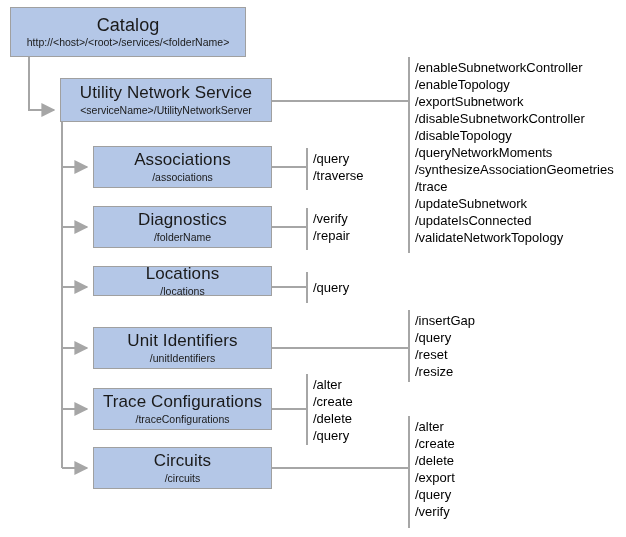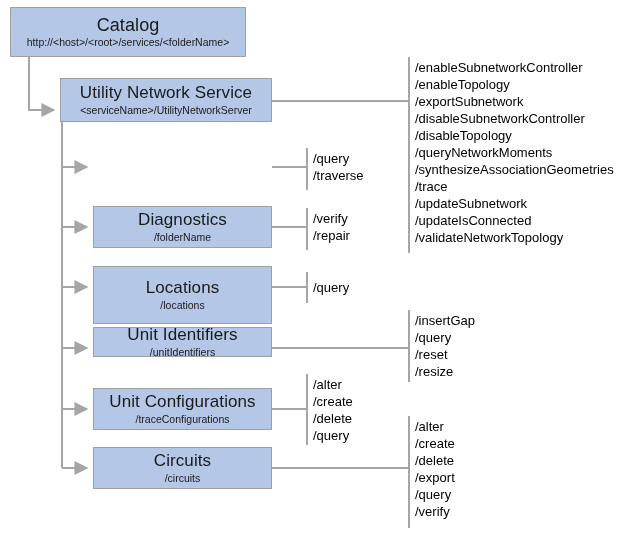--- a/index.html
+++ b/index.html
@@ -98,38 +98,42 @@
   <div class="node" id="node-catalog" style="left:10px;top:7px;width:236px;height:50px;">
     <div class="title">Catalog</div>
     <div class="sub">http://&lt;host&gt;/&lt;root&gt;/services/&lt;folderName&gt;</div>
   </div>
 
   <div class="node" id="node-uns" style="left:60px;top:78px;width:212px;height:44px;">
     <div class="title">Utility Network Service</div>
     <div class="sub">&lt;serviceName&gt;/UtilityNetworkServer</div>
   </div>
 
+  <div class="node" style="left:93px;top:146px;width:179px;height:42px;">
+    <div class="title">Associations</div>
+    <div class="sub">/associations</div>
+  </div>
 
   <div class="node" style="left:93px;top:206px;width:179px;height:42px;">
     <div class="title">Diagnostics</div>
     <div class="sub">/folderName</div>
   </div>
 
-  <div class="node" style="left:93px;top:266px;width:179px;height:58px;">
+  <div class="node" style="left:93px;top:266px;width:179px;height:30px;">
     <div class="title">Locations</div>
     <div class="sub">/locations</div>
   </div>
 
-  <div class="node" style="left:93px;top:327px;width:179px;height:30px;">
+  <div class="node" style="left:93px;top:327px;width:179px;height:42px;">
     <div class="title">Unit Identifiers</div>
     <div class="sub">/unitIdentifiers</div>
   </div>
 
   <div class="node" style="left:93px;top:388px;width:179px;height:42px;">
-    <div class="title">Unit Configurations</div>
+    <div class="title">Trace Configurations</div>
     <div class="sub">/traceConfigurations</div>
   </div>
 
   <div class="node" style="left:93px;top:447px;width:179px;height:42px;">
     <div class="title">Circuits</div>
     <div class="sub">/circuits</div>
   </div>
 
   <div class="oplist" style="left:415px;top:59px;">
       <div>/enableSubnetworkController</div>

